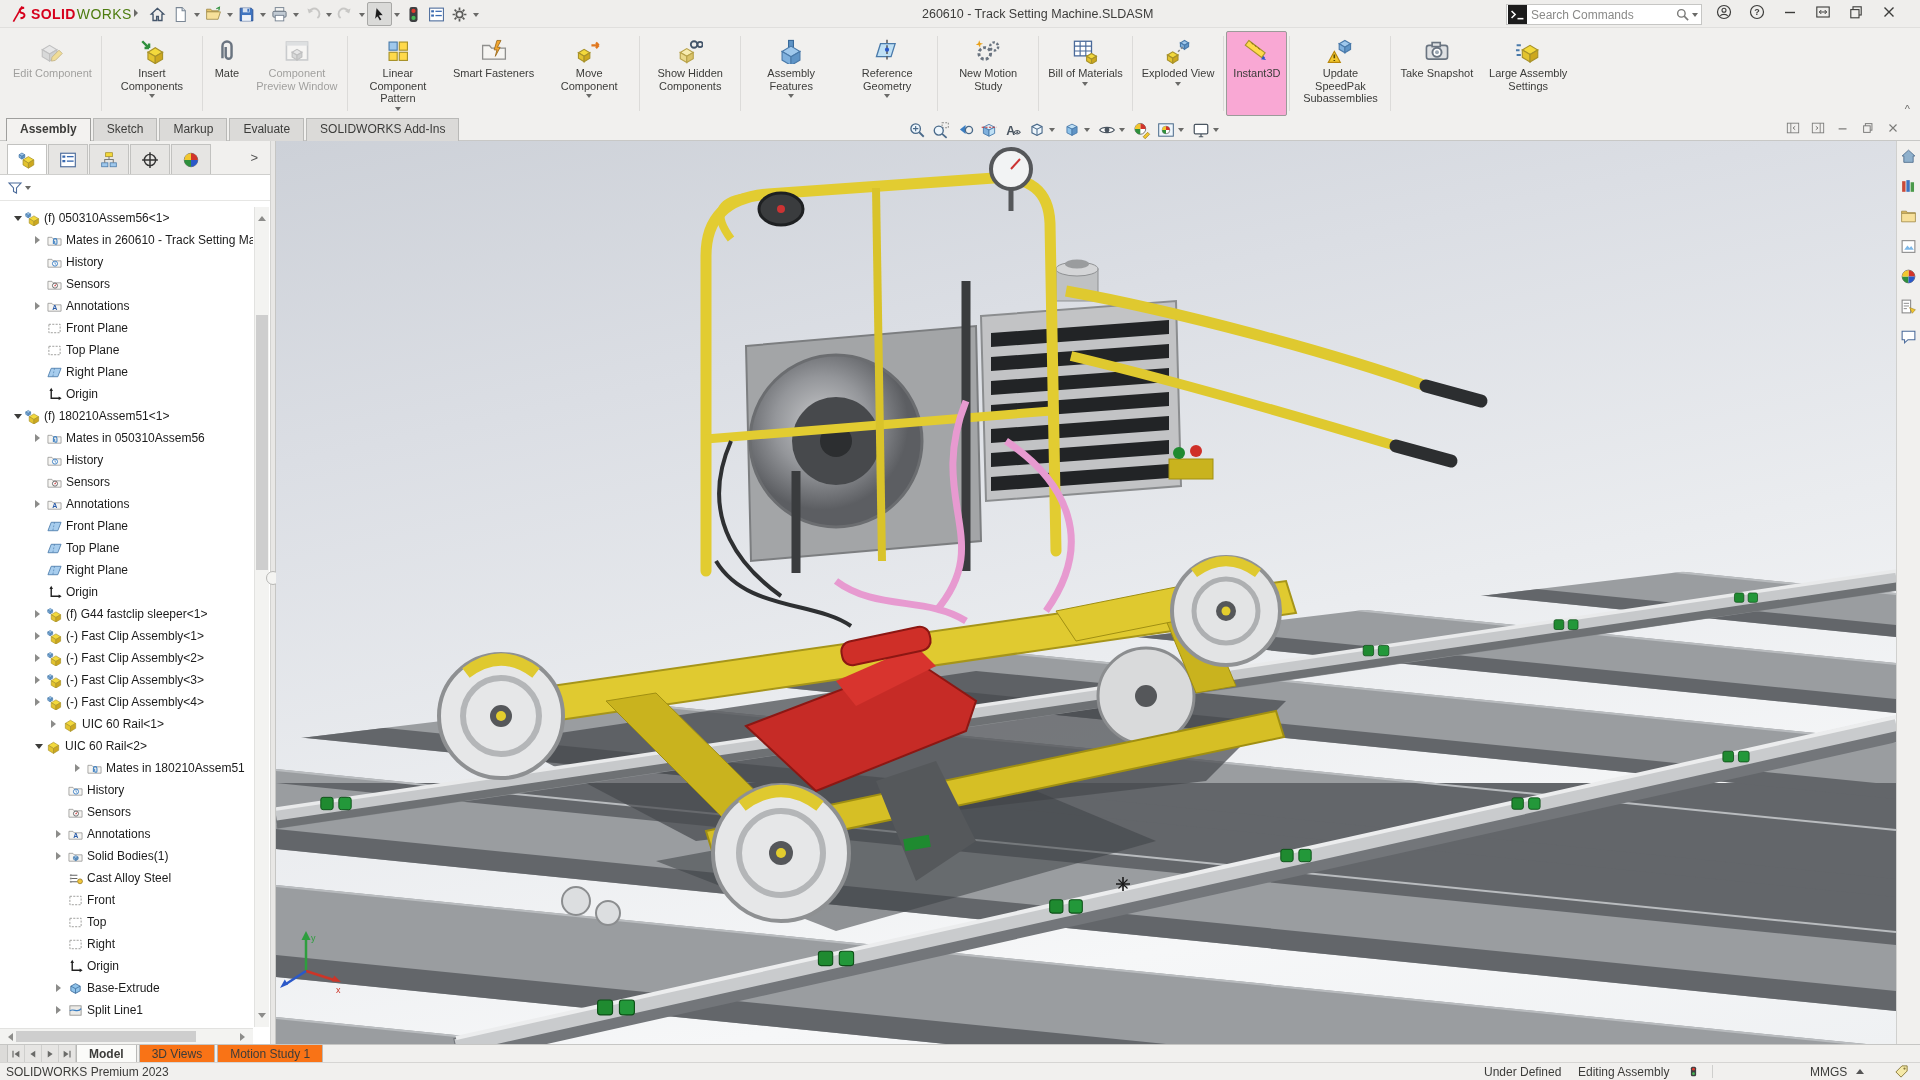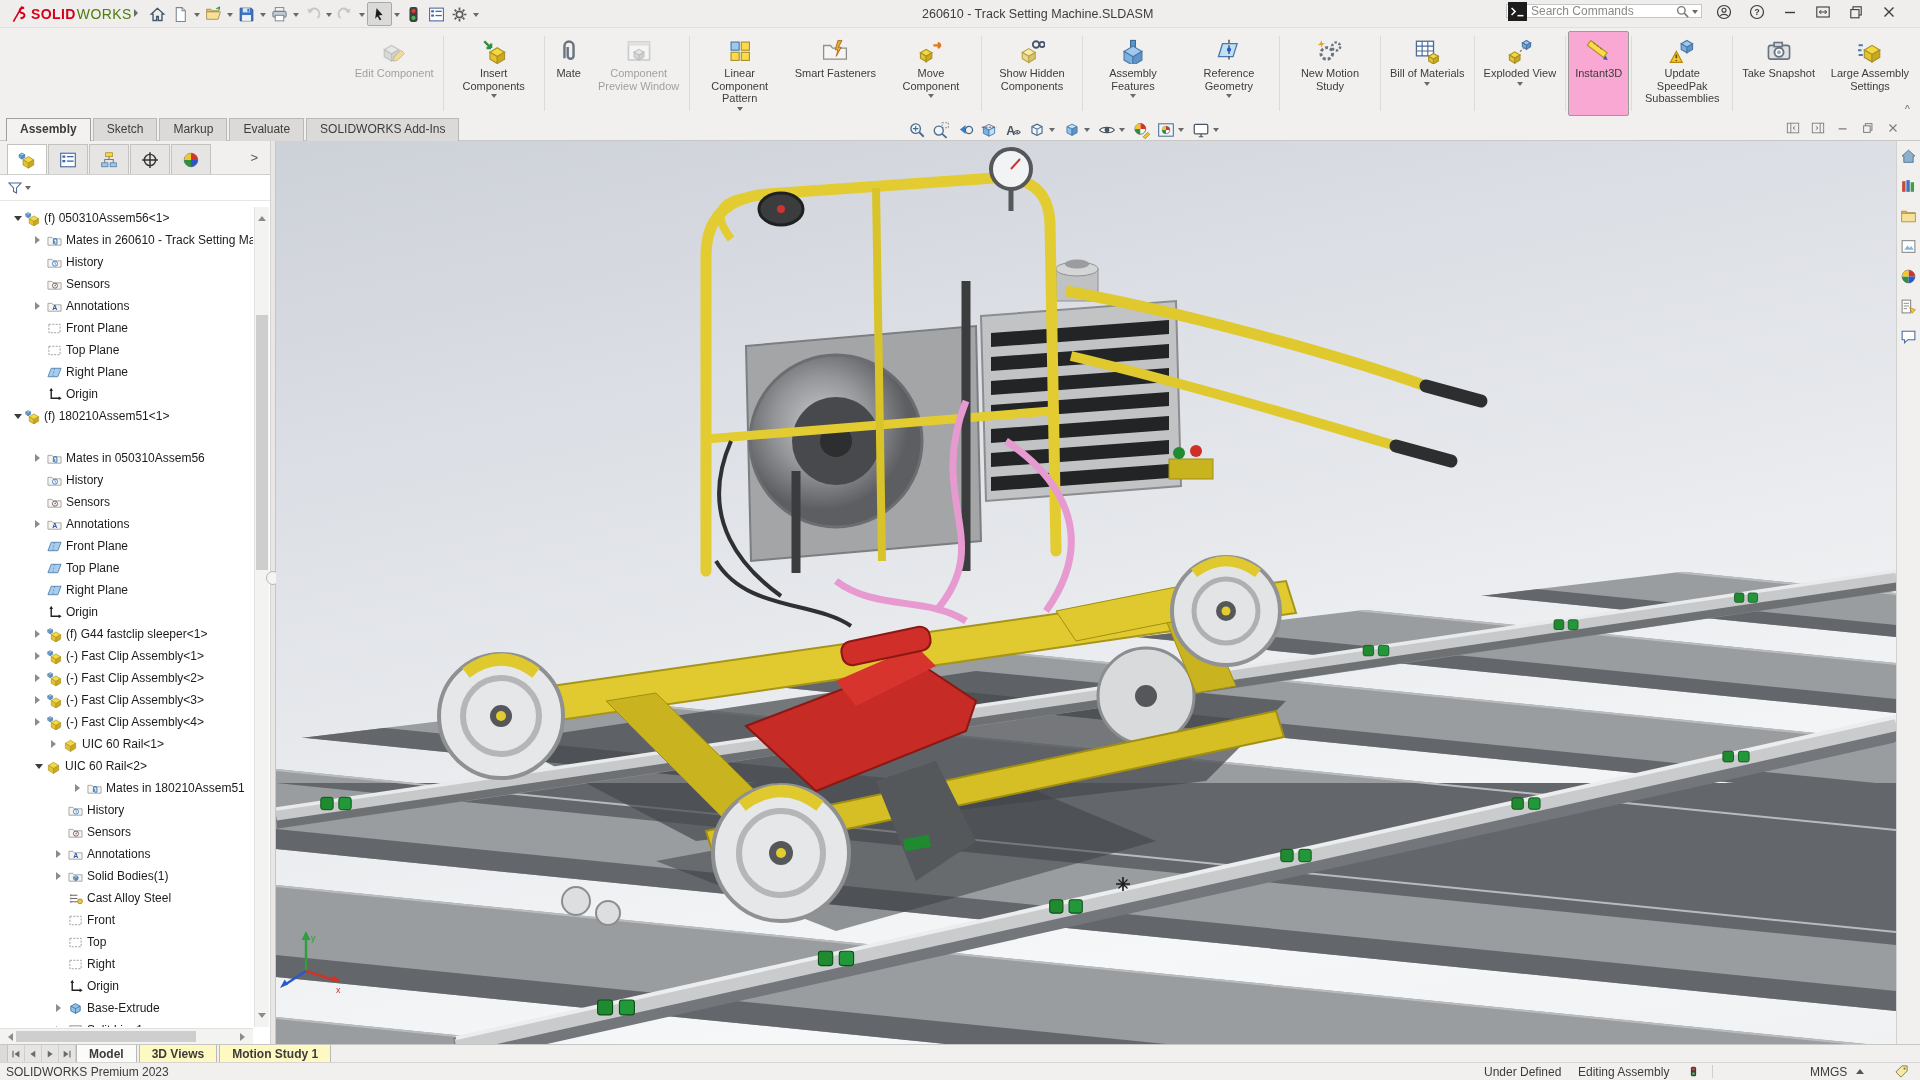--- a/index.html
+++ b/index.html
@@ -12,28 +12,28 @@
   .logo { position:absolute; left:10px; top:0; height:28px; display:flex; align-items:center; gap:3px; }
   .logo-bold { color:#d6001c; font-weight:bold; font-size:14px; letter-spacing:.4px; }
   .logo-light { color:#4d7c0f; font-weight:400; font-size:14px; letter-spacing:.4px; margin-left:-2px; }
   .logo-expander { position:absolute; left:131px; top:7px; }
   .qat { position:absolute; left:146px; top:0; height:28px; display:flex; align-items:center; }
   .qat-item { display:flex; align-items:center; height:24px; padding:0 3px; border-radius:2px; }
   .qat-item.pressed { background:#dadad8; border:1px solid #a8a8a6; }
   .qat-item.disabled { opacity:.55; }
   .caret-down { width:0; height:0; border:3px solid transparent; border-top:4px solid #6a6a68; margin:4px 2px 0 2px; }
   .window-title { position:absolute; left:922px; top:0; height:28px; line-height:28px; font-size:12.5px; color:#3c3c3a; white-space:nowrap; }
-  .searchbox { position:absolute; left:1506px; top:4px; width:196px; height:14px; background:#fff; border:1px solid #c6c6c4; display:flex; align-items:center; }
+  .searchbox { position:absolute; left:1506px; top:4px; width:196px; height:21px; background:#fff; border:1px solid #c6c6c4; display:flex; align-items:center; }
   .searchbox input { flex:1; border:none; outline:none; font-size:12px; color:#444; padding:0 4px; min-width:0; background:transparent; }
   .searchbox input::placeholder { color:#8a8a88; }
   .tb-controls { position:absolute; left:1716px; top:0; height:28px; display:flex; align-items:center; gap:17px; }
 
   
   .ribbon { position:absolute; left:0; top:28px; width:1920px; height:90px; background:#f1f0ee; }
-  .ribbon-inner { display:flex; align-items:stretch; height:100%; padding:3px 2px 2px 6px;justify-content:flex-end; }
+  .ribbon-inner { display:flex; align-items:stretch; height:100%; padding:3px 2px 2px 6px; }
   .rbtn { display:flex; flex-direction:column; align-items:center; justify-content:flex-start; padding:3px 6px 1px 6px; max-width:96px; min-width:44px; font-size:11px; line-height:12.5px; color:#3c3c3a; text-align:center; border:1px solid transparent; border-radius:2px; }
   .rbtn .icon { height:32px; }
   .rbtn.active { background:#f9a8d4; border-color:#9b9b99; }
   .rbtn.disabled { opacity:.45; }
   .rbtn .rlabel { display:block; }
   .rgroup-divider { width:1px; background:#dcdbd9; margin:5px 2px; }
   .ribbon-collapse { position:absolute; right:10px; bottom:3px; color:#6a6a68; font-size:11px; }
 
   
   .cmdrow { position:absolute; left:0; top:118px; width:1920px; height:23px; background:#f1f0ee; border-bottom:1px solid #c8c8c6; }
@@ -77,21 +77,21 @@
   .viewport { position:absolute; left:276px; top:0; right:24px; bottom:0; background:linear-gradient(168deg,#cdd1d8 0%, #dbdee4 26%, #eaecef 55%, #f6f7f8 80%, #eff1f3 100%); overflow:hidden; }
   .viewport svg.model { position:absolute; left:0; top:0; width:100%; height:100%; }
 
   
   .taskpane { position:absolute; right:0; top:0; width:24px; height:100%; background:#f1f0ee; border-left:1px solid #d0d0ce; display:flex; flex-direction:column; align-items:center; padding-top:7px; gap:9px; }
 
   
   .doctabs { position:absolute; left:0; bottom:18px; width:1920px; height:18px; background:#f1f0ee; border-top:1px solid #c6c6c4; display:flex; align-items:stretch; }
   .dt-grip { width:8px; background:#dcdbd9; border-right:1px solid #c2c2c0; }
   .dnav { width:17px; display:flex; align-items:center; justify-content:center; background:#e6e5e3; border-right:1px solid #cfcfcd; }
-  .dtab { padding:1px 12px 0 12px; font-size:12px; line-height:16px; background:#fef9c3; border-right:1px solid #b9b9b7; border-left:1px solid #b9b9b7; margin-right:2px; color:#3c3c3a;font-weight:bold; }
+  .dtab { padding:1px 12px 0 12px; font-size:12px; line-height:16px; background:#f97316; border-right:1px solid #b9b9b7; border-left:1px solid #b9b9b7; margin-right:2px; color:#3c3c3a; }
   .dtab.active { background:#fbfbf9; font-weight:bold; }
 
   
   .statusbar { position:absolute; left:0; bottom:0; width:1920px; height:18px; background:#f1f0ee; border-top:1px solid #d6d5d3; font-size:12px; color:#3c3c3a; }
   .sb-left { position:absolute; left:6px; top:2px; }
   .sb-item { position:absolute; top:2px; white-space:nowrap; }
   .sb-sep { position:absolute; top:2px; bottom:2px; width:1px; background:#cfcfcd; }
 </style>
 </head>
 <body>
@@ -808,21 +808,21 @@
               <path d="M4.5 8.2L9.5 5.2l5 2.999999999999999-5 2.999999999999999z" fill="#f3d93c" stroke="#a8922a" stroke-width=".7"></path>
               <path d="M4.5 8.2v4.8l5 3v-4.8z" fill="#e3c32e" stroke="#a8922a" stroke-width=".7"></path>
               <path d="M14.5 8.2v4.8l-5 3v-4.8z" fill="#cda81e" stroke="#a8922a" stroke-width=".7"></path>
               <path d="M0.8 3.16L3.4000000000000004 1.6l2.6 1.56-2.6 1.56z" fill="#9fc8ec" stroke="#4a7aaa" stroke-width=".7"></path>
               <path d="M0.8 3.16v2.496l2.6 1.56v-2.496z" fill="#7fb0dd" stroke="#4a7aaa" stroke-width=".7"></path>
               <path d="M6 3.16v2.496l-2.6 1.56v-2.496z" fill="#5f94c6" stroke="#4a7aaa" stroke-width=".7"></path>
             </svg>
           </span>
           <span>(f) 180210Assem51&lt;1&gt;</span>
         </div>
-        <div class="trow" style="padding-left: 35px; margin-top: 20px;">
+        <div class="trow" style="padding-left: 35px;">
           <span class="tri-r"></span>
           <span class="icon ticon">
             <svg width="15" height="15" viewBox="0 0 16 16">
               <path d="M1 4.6h4.2l1.3 1.6H15v6.8H1z" fill="#f6f5f2" stroke="#8f8f8d" stroke-width=".8"></path>
               <path d="M6.8 11.6V7.9a1.9 1.9 0 0 1 3.8 0v2.9a1.2 1.2 0 0 1-2.4 0V8.3" fill="none" stroke="#3a7ec2" stroke-width="1.1"></path>
             </svg>
           </span>
           <span>Mates in 050310Assem56</span>
         </div>
         <div class="trow" style="padding-left: 35px;">

